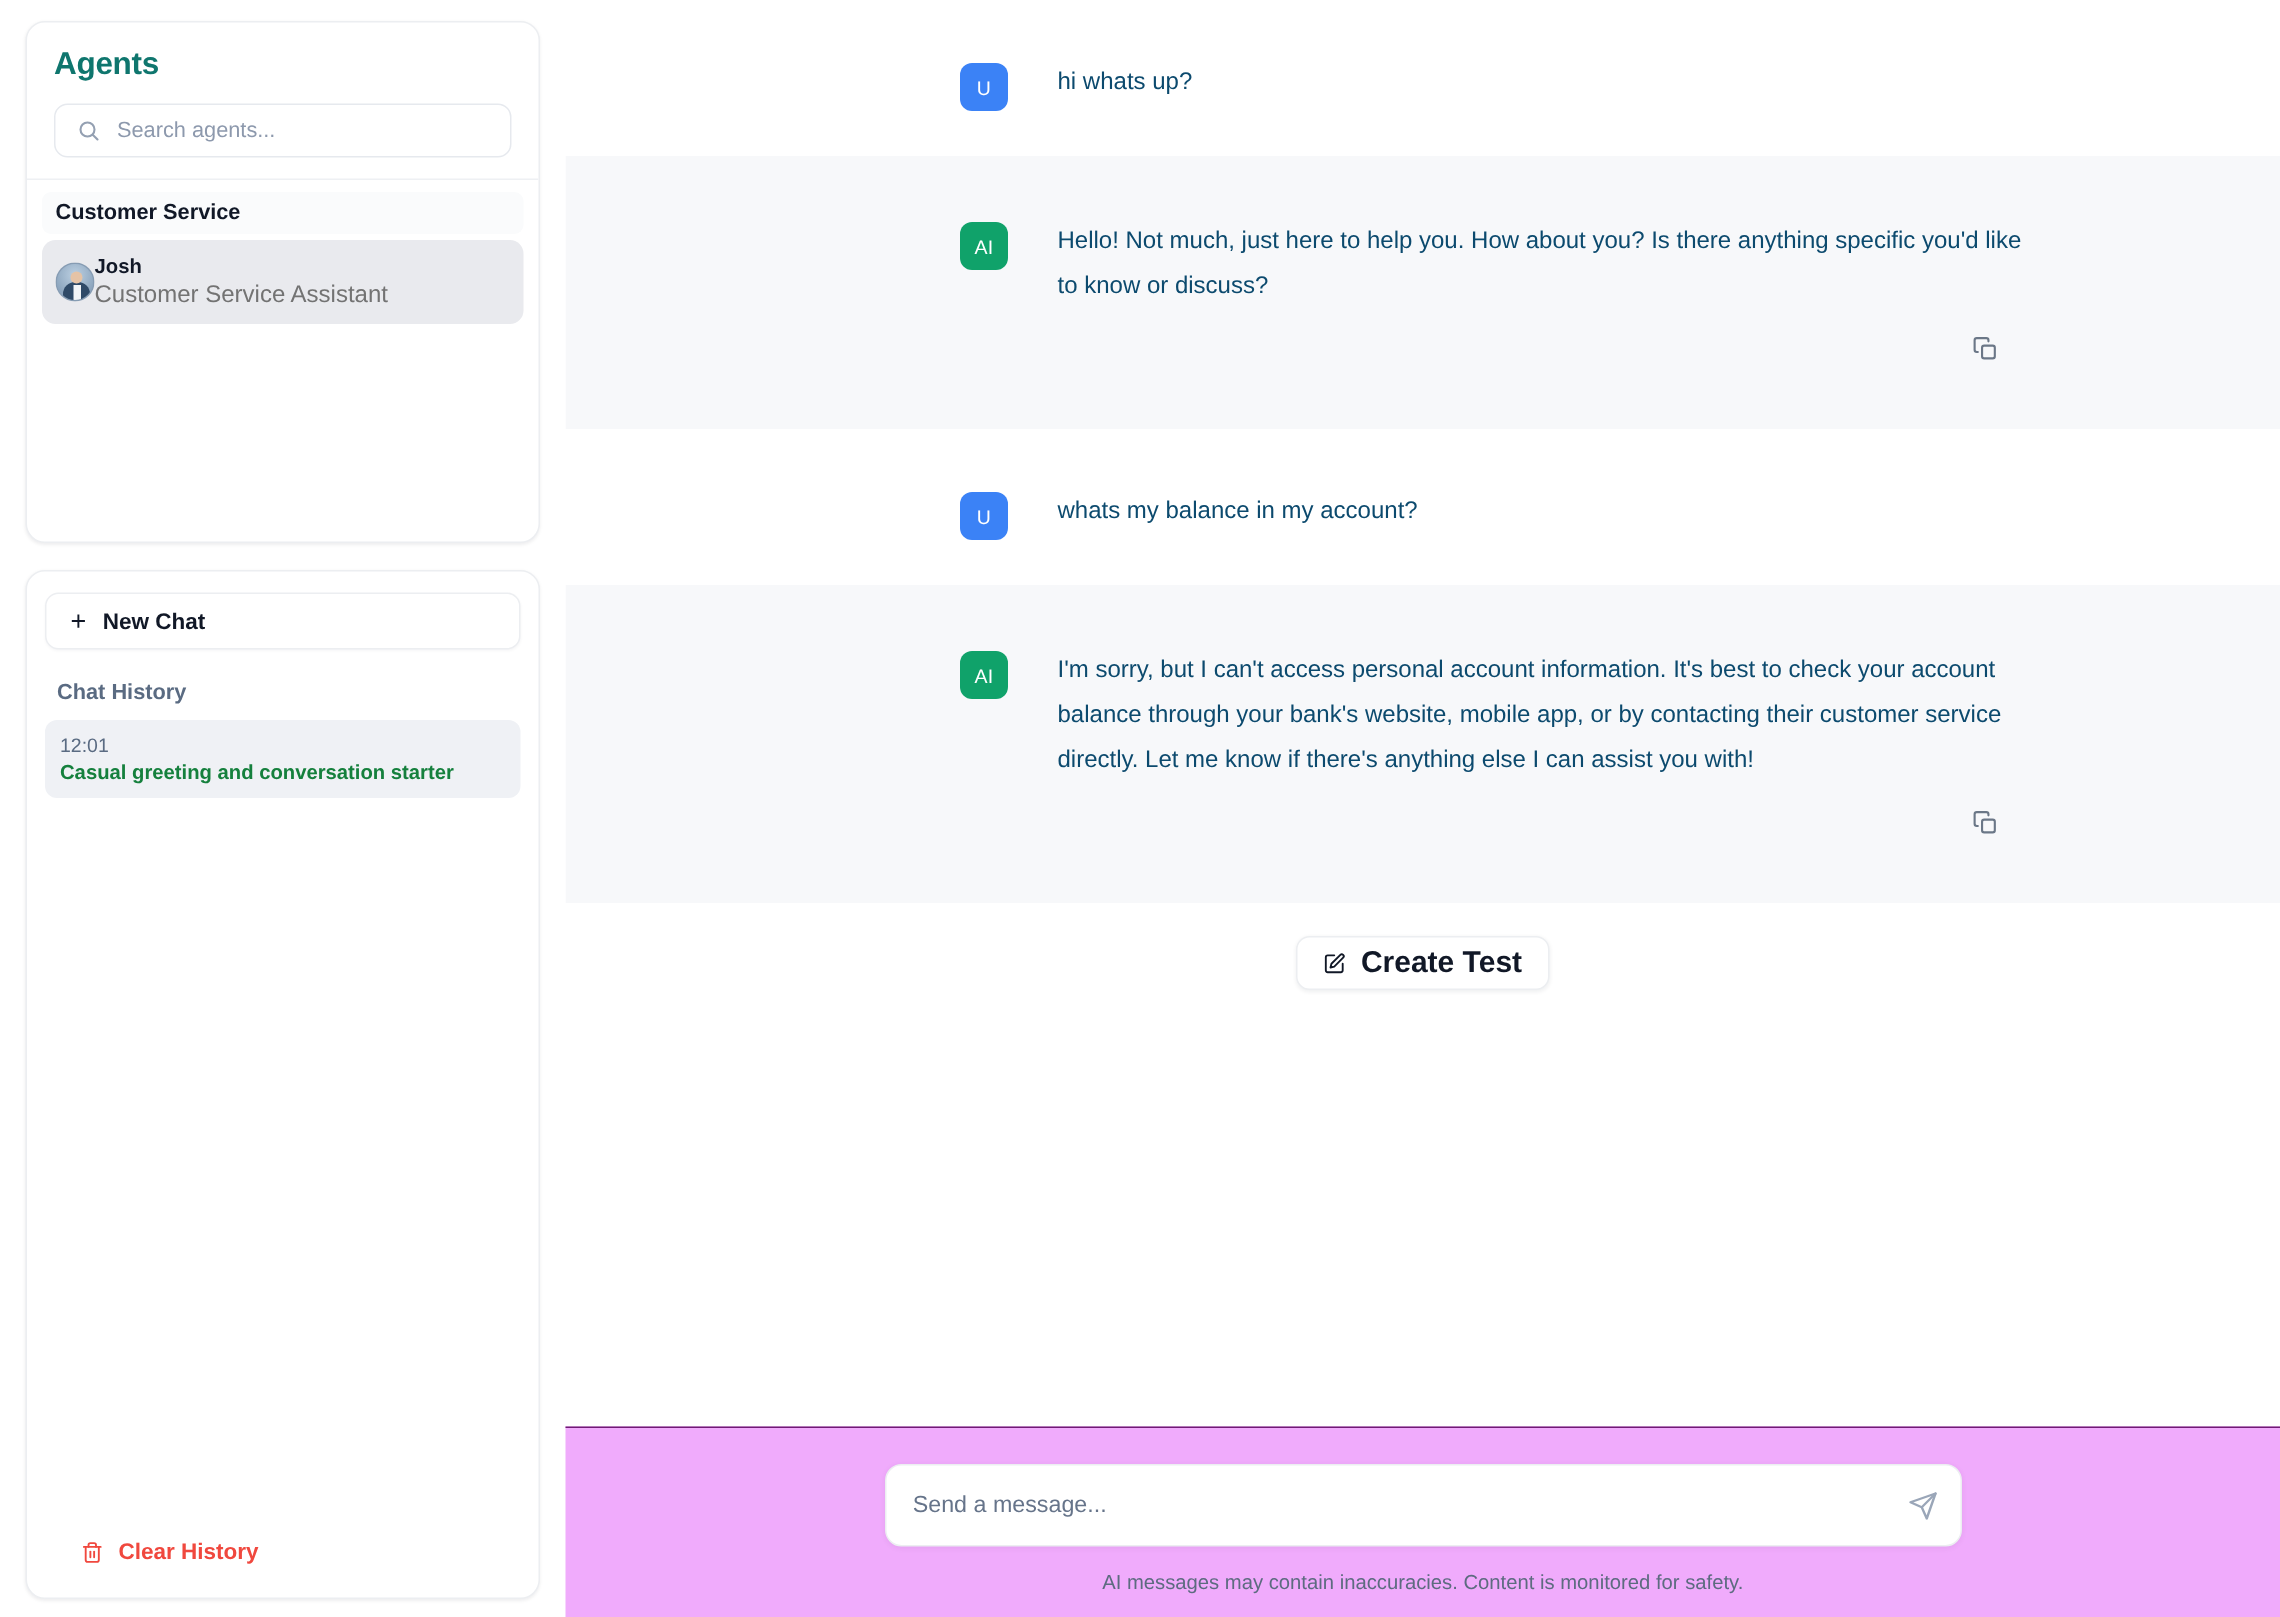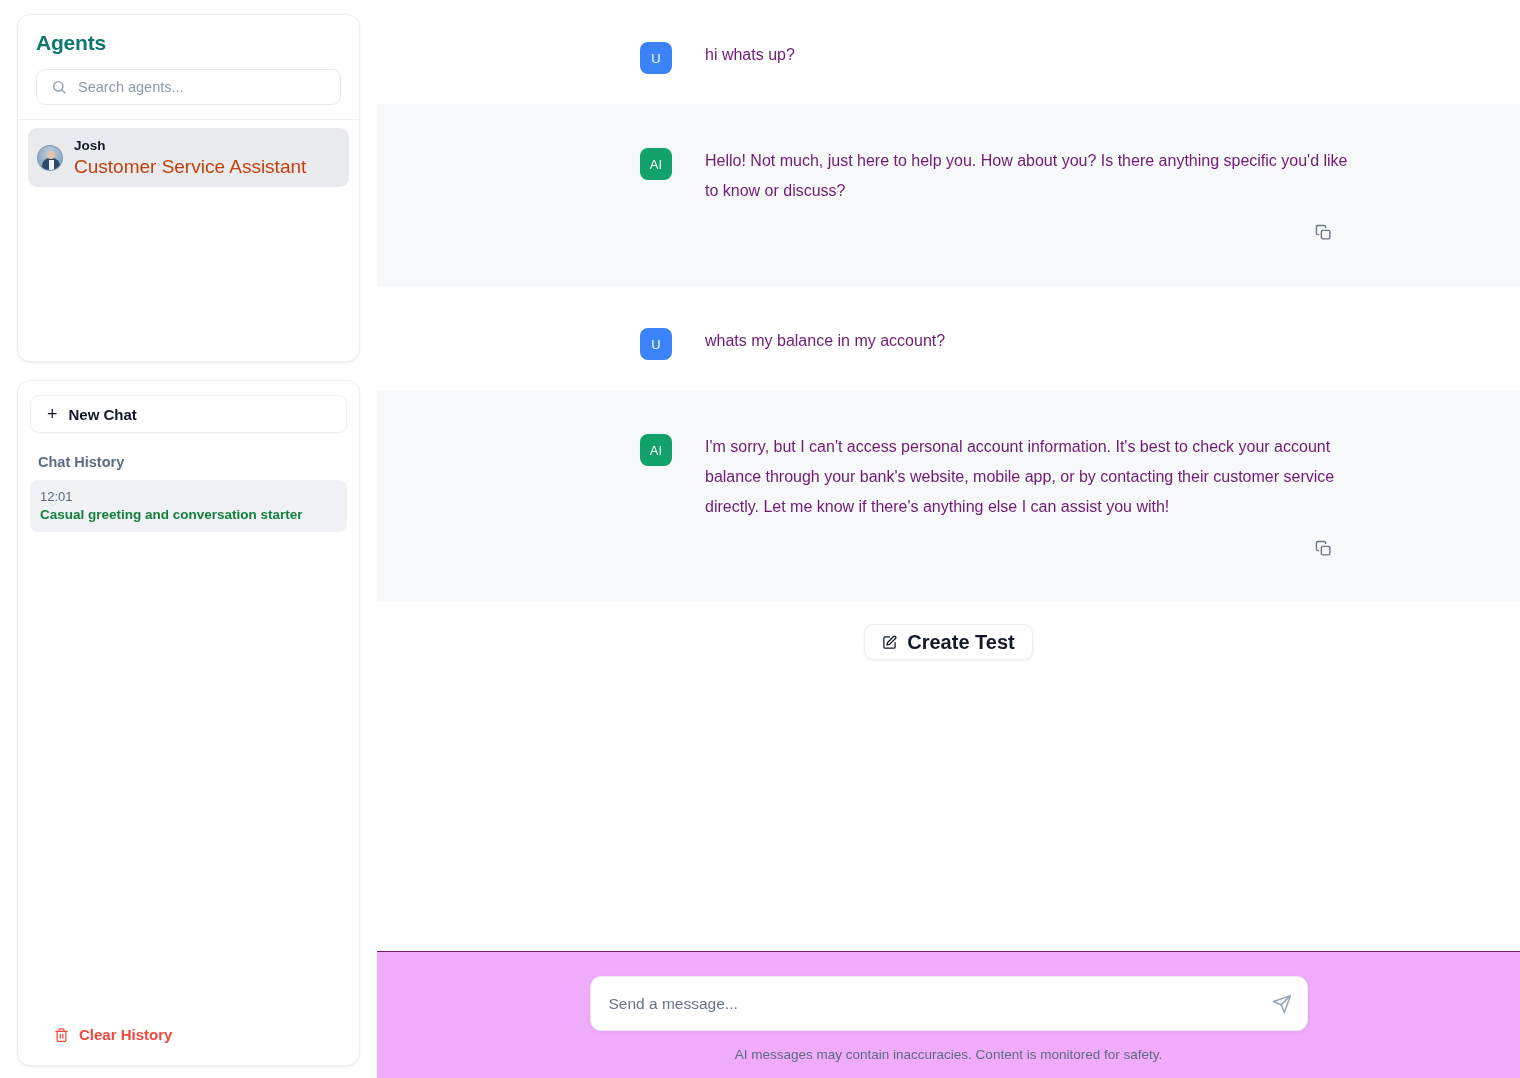--- a/index.html
+++ b/index.html
@@ -111,21 +111,21 @@
     color: #111827;
     padding: 6px 9px;
     background: #fafbfc;
     border-radius: 6px;
     margin-bottom: 4px;
   }
 
   .agent-row {
     display: flex;
     align-items: center;
-    gap: 11px;
+    gap: 0;
     padding: 10px 9px;
     border-radius: 9px;
     background: #e9eaee;
     cursor: pointer;
   }
 
   .agent-avatar {
     width: 26px;
     height: 26px;
     min-width: 26px;
@@ -161,22 +161,22 @@
   }
 
   .agent-meta { display: flex; flex-direction: column; gap: 2px; min-width: 0; }
   .agent-name {
     font-size: 13.5px;
     font-weight: bold;
     color: #111827;
     line-height: 1.15;
   }
   .agent-role {
-    font-size: 19px;
-    color: #c2410c;
+    font-size: 16px;
+    color: #737373;
     line-height: 1.15;
   }
 
   
   .history-card {
     flex: 1;
     display: flex;
     flex-direction: column;
     overflow: hidden;
     padding: 14px 12px 12px 12px;
@@ -305,21 +305,21 @@
     letter-spacing: 0.2px;
   }
   .avatar-user { background: #3b82f6; }
   .avatar-ai   { background: #10a26a; }
 
   .msg-body { flex: 1; min-width: 0; }
 
   .msg-text {
     font-size: 16px;
     line-height: 30px;
-    color: #701a75;
+    color: #0c4a6e;
     max-width: 690px;
     word-wrap: break-word;
   }
 
   .msg-actions {
     display: flex;
     justify-content: flex-end;
     padding-right: 15px;
     margin-top: 15px;
   }
@@ -427,20 +427,21 @@
             <circle cx="11" cy="11" r="7"></circle>
             <line x1="16.2" y1="16.2" x2="21" y2="21"></line>
           </svg>
           <input class="search-input" type="text" placeholder="Search agents..." style="">
         </div>
       </div>
 
       <div class="agents-divider"></div>
 
       <div class="agents-list">
+        <div class="group-label">Customer Service</div>
 
         <div class="agent-row">
           <div class="agent-avatar">
             <div class="av-bg"></div>
             <div class="av-body"></div>
             <div class="av-shirt"></div>
             <div class="av-head"></div>
           </div>
           <div class="agent-meta">
             <div class="agent-name">Josh</div>

